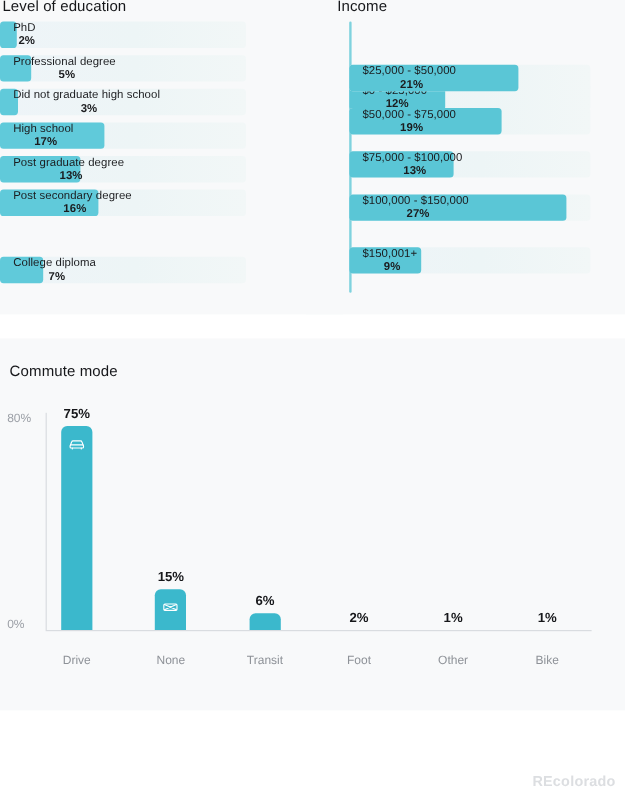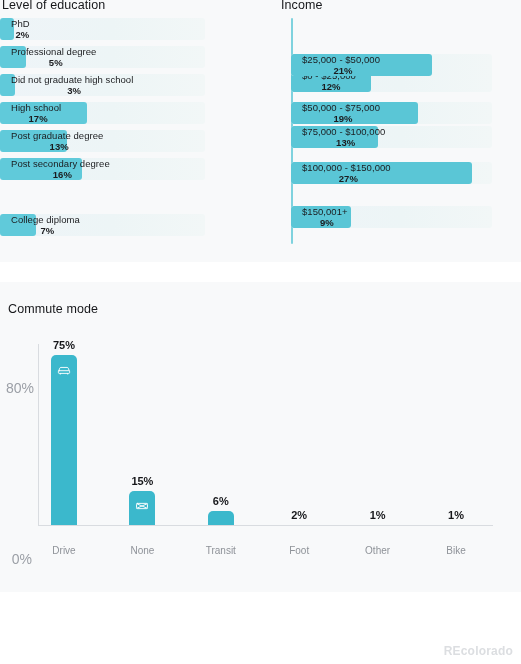--- a/index.html
+++ b/index.html
@@ -90,25 +90,24 @@
   
   #chart-commute {
     position: absolute;
     left: 0;
     top: 0;
     width: 521px;
     height: 310px;
   }
   .v-axis-label {
     position: absolute;
-    font-size: 14px;
+    font-size: 10px;
     color: #9b9fa6;
     white-space: nowrap;
-    text-align: right;
-    margin-top: 36px;
+    text-align: left;
   }
   #ylab-top { left: 6px;  top: 62px; width: 26px; }
   #ylab-bot { left: 6px;  top: 233px; width: 26px; }
 
   .axis-yline {
     position: absolute;
     left: 38px;
     top: 62px;
     width: 1px;
     height: 181px;
@@ -256,21 +255,21 @@
         </div>
       </div>
       <div class="hbar-row" style="left: 0px; top: 36px; width: 201px; height: 22px;">
         <div class="hbar-track"></div>
         <div class="hbar-fill" style="width: 140.7px;"></div>
         <div class="hbar-label">
           <span>$25,000 - $50,000</span>
           <span class="pct">21%</span>
         </div>
       </div>
-      <div class="hbar-row" style="left: 0px; top: 72px; width: 201px; height: 22px; margin-top: 12px;">
+      <div class="hbar-row" style="left: 0px; top: 72px; width: 201px; height: 22px;">
         <div class="hbar-track"></div>
         <div class="hbar-fill" style="width: 127.3px;"></div>
         <div class="hbar-label">
           <span>$50,000 - $75,000</span>
           <span class="pct">19%</span>
         </div>
       </div>
       <div class="hbar-row" style="left: 0px; top: 108px; width: 201px; height: 22px;">
         <div class="hbar-track"></div>
         <div class="hbar-fill" style="width: 87.1px;"></div>

